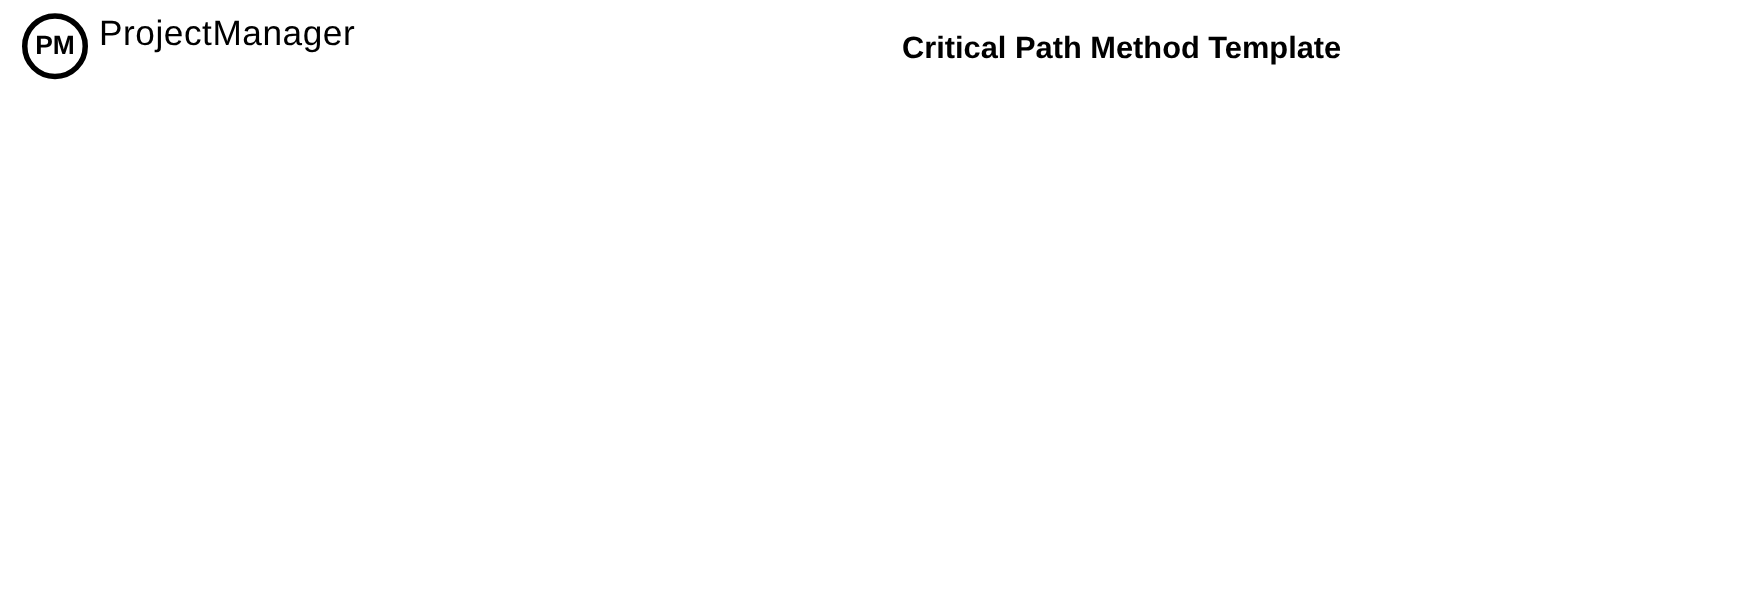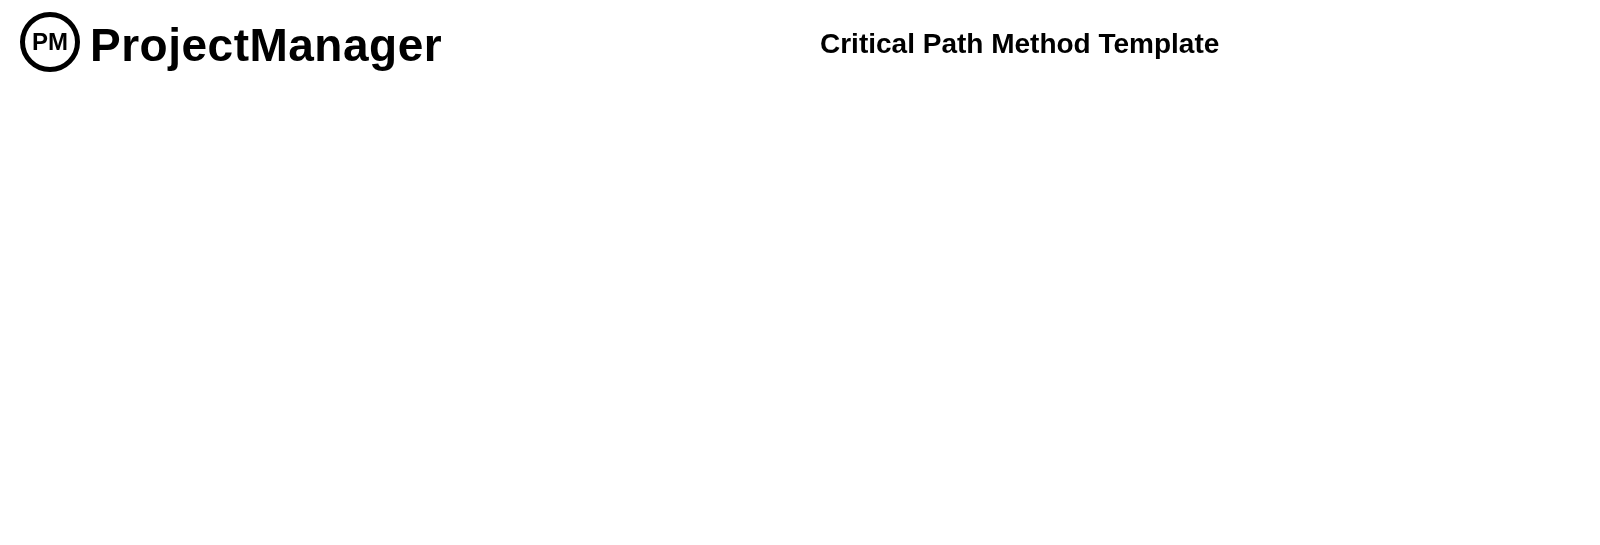--- a/index.html
+++ b/index.html
@@ -7,33 +7,33 @@
     margin: 0;
     padding: 12px 20px;
     font-family: Arial, Helvetica, sans-serif;
     font-size: 13px;
     color: #000;
     width: 1600px;
     position: relative;
   }
   .header {
     display: flex;
-    align-items: flex-end;
+    align-items: flex-start;
     gap: 10px;
     margin-bottom: 12px;
   }
   .logo-ring {
     width: 60px; height: 60px;
     border: 5px solid #000;
     border-radius: 50%;
     display: flex; align-items: center; justify-content: center;
     font-weight: 900; font-size: 24px;
   }
   .brand {
-    font-size: 46px; font-weight: 700;
+    font-size: 32px; font-weight: 400;
     letter-spacing: 0.5px;
   }
   .title {
     position: absolute;
     top: 28px;
     left: 820px;
     font-size: 28px;
     font-weight: 800;
   }
   

